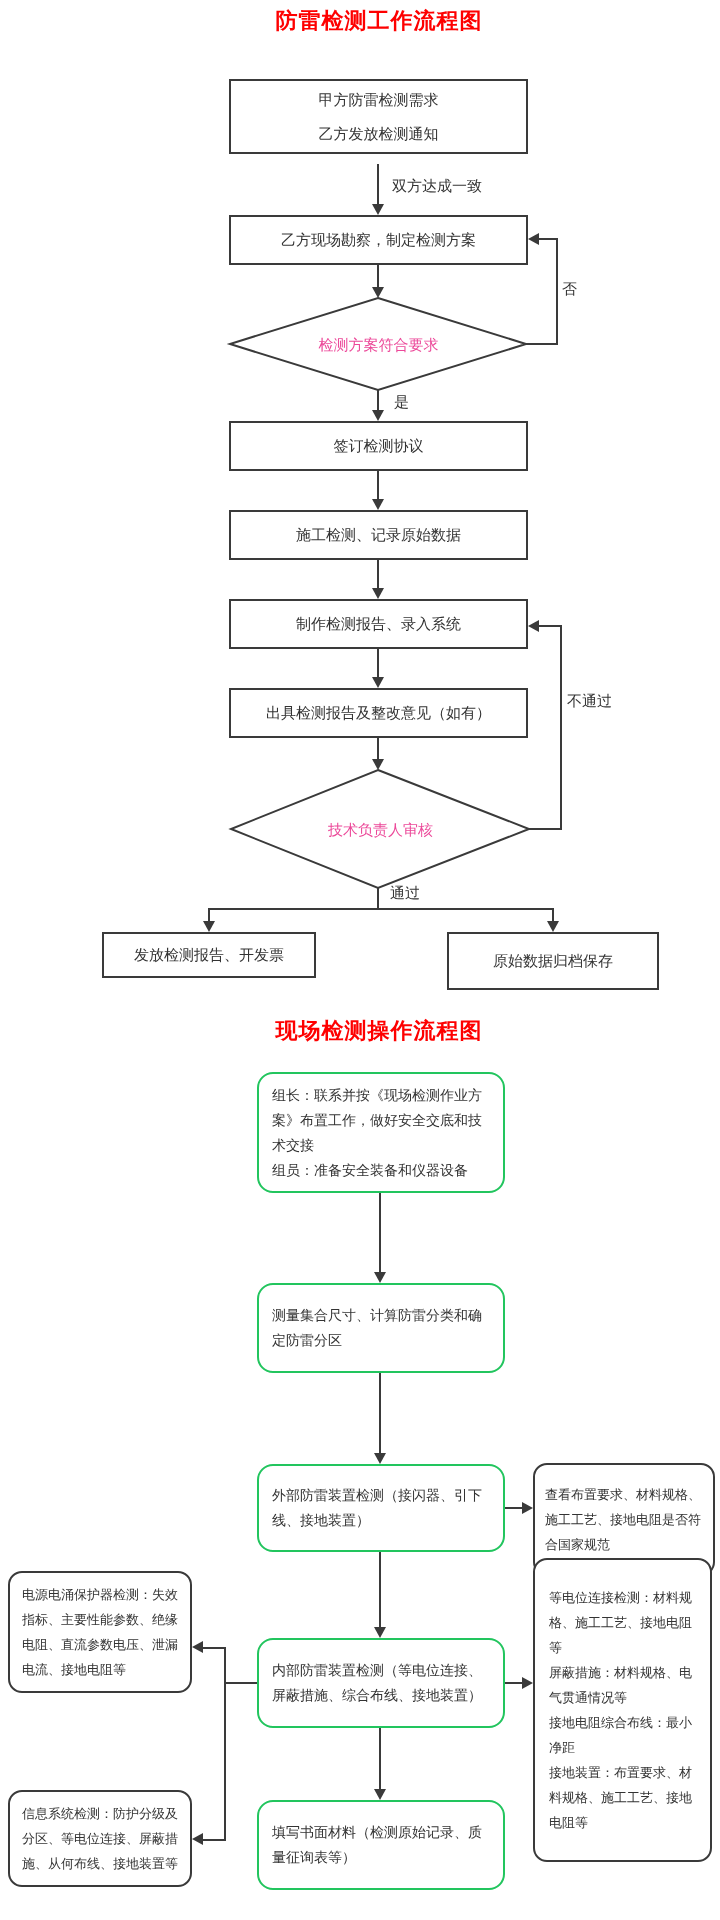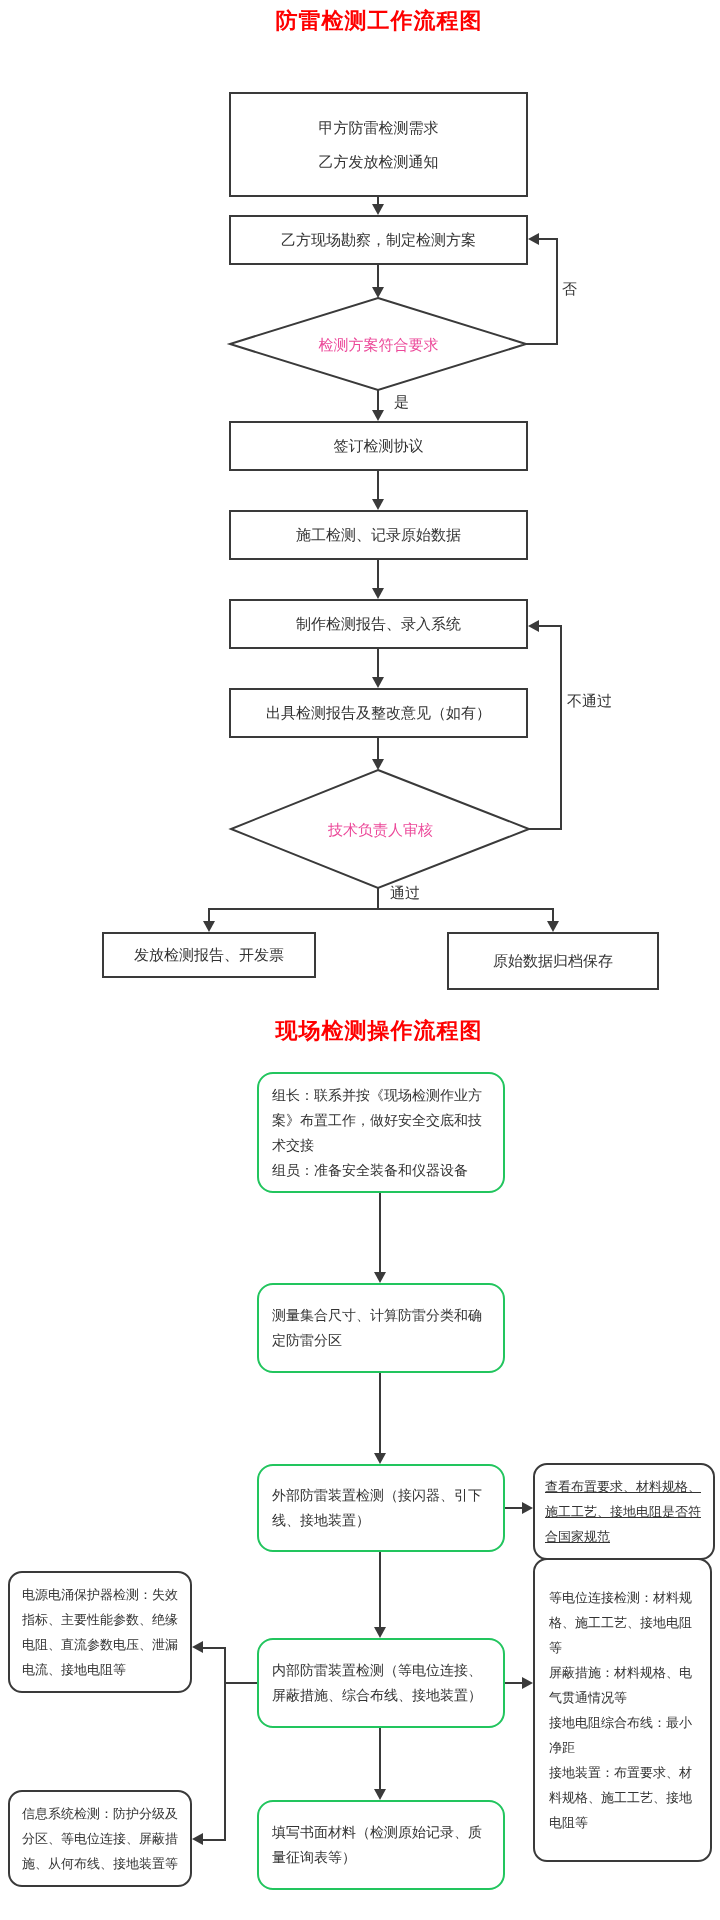--- a/index.html
+++ b/index.html
@@ -72,21 +72,21 @@
   <div class="ln" style="left:208px;top:908px;width:346px;height:2px;"></div>
   <div class="ln" style="left:208px;top:908px;width:2px;height:13px;"></div>
   <div class="ah-down" style="left:203px;top:921px;"></div>
   <div class="ln" style="left:552px;top:908px;width:2px;height:13px;"></div>
   <div class="ah-down" style="left:547px;top:921px;"></div>
 
   <div class="lbl" style="left:392px;top:177px;">双方达成一致</div>
   <div class="lbl" style="left:394px;top:393px;">是</div>
   <div class="lbl" style="left:390px;top:884px;">通过</div>
 
-  <div class="b" style="left:229px;top:92px;width:299px;height:105px;line-height:34px;">甲方防雷检测需求
+  <div class="b" style="left:229px;top:79px;width:299px;height:75px;line-height:34px;">甲方防雷检测需求
 乙方发放检测通知</div>
   <div class="b" style="left:229px;top:215px;width:299px;height:50px;">乙方现场勘察，制定检测方案</div>
   <div class="dtext" style="left:229px;top:336px;width:299px;">检测方案符合要求</div>
   <div class="b" style="left:229px;top:421px;width:299px;height:50px;">签订检测协议</div>
   <div class="b" style="left:229px;top:510px;width:299px;height:50px;">施工检测、记录原始数据</div>
   <div class="b" style="left:229px;top:599px;width:299px;height:50px;">制作检测报告、录入系统</div>
   <div class="b" style="left:229px;top:688px;width:299px;height:50px;">出具检测报告及整改意见（如有）</div>
   <div class="dtext" style="left:231px;top:821px;width:299px;">技术负责人审核</div>
   <div class="b" style="left:102px;top:932px;width:214px;height:46px;">发放检测报告、开发票</div>
   <div class="b" style="left:447px;top:932px;width:212px;height:58px;">原始数据归档保存</div>
@@ -111,21 +111,21 @@
   <div class="ln" style="left:224px;top:1647px;width:2px;height:193px;"></div>
   <div class="ln" style="left:203px;top:1647px;width:23px;height:2px;"></div>
   <div class="ah-left" style="left:192px;top:1641px;"></div>
   <div class="ln" style="left:203px;top:1839px;width:23px;height:2px;"></div>
   <div class="ah-left" style="left:192px;top:1833px;"></div>
 
   <div class="r" style="left:257px;top:1072px;width:248px;height:121px;">组长：联系并按《现场检测作业方案》布置工作，做好安全交底和技术交接
 组员：准备安全装备和仪器设备</div>
   <div class="r" style="left:257px;top:1283px;width:248px;height:90px;">测量集合尺寸、计算防雷分类和确定防雷分区</div>
   <div class="r" style="left:257px;top:1464px;width:248px;height:88px;">外部防雷装置检测（接闪器、引下线、接地装置）</div>
-  <div class="s" style="left:533px;top:1463px;width:182px;padding:9px 10px;text-decoration:underline;">查看布置要求、材料规格、施工工艺、接地电阻是否符合国家规范</div>
+  <div class="s" style="left:533px;top:1463px;width:182px;padding:17px 10px;">查看布置要求、材料规格、施工工艺、接地电阻是否符合国家规范</div>
   <div class="r" style="left:257px;top:1638px;width:248px;height:90px;">内部防雷装置检测（等电位连接、屏蔽措施、综合布线、接地装置）</div>
   <div class="s" style="left:8px;top:1571px;width:184px;padding:9px 12px;">电源电涌保护器检测：失效指标、主要性能参数、绝缘电阻、直流参数电压、泄漏电流、接地电阻等</div>
   <div class="s" style="left:8px;top:1790px;width:184px;padding:9px 12px;">信息系统检测：防护分级及分区、等电位连接、屏蔽措施、从何布线、接地装置等</div>
   <div class="s" style="left:533px;top:1558px;width:179px;padding:25px 14px;">等电位连接检测：材料规格、施工工艺、接地电阻等
 屏蔽措施：材料规格、电气贯通情况等
 接地电阻综合布线：最小净距
 接地装置：布置要求、材料规格、施工工艺、接地电阻等</div>
   <div class="r" style="left:257px;top:1800px;width:248px;height:90px;">填写书面材料（检测原始记录、质量征询表等）</div>
 
 </div>

